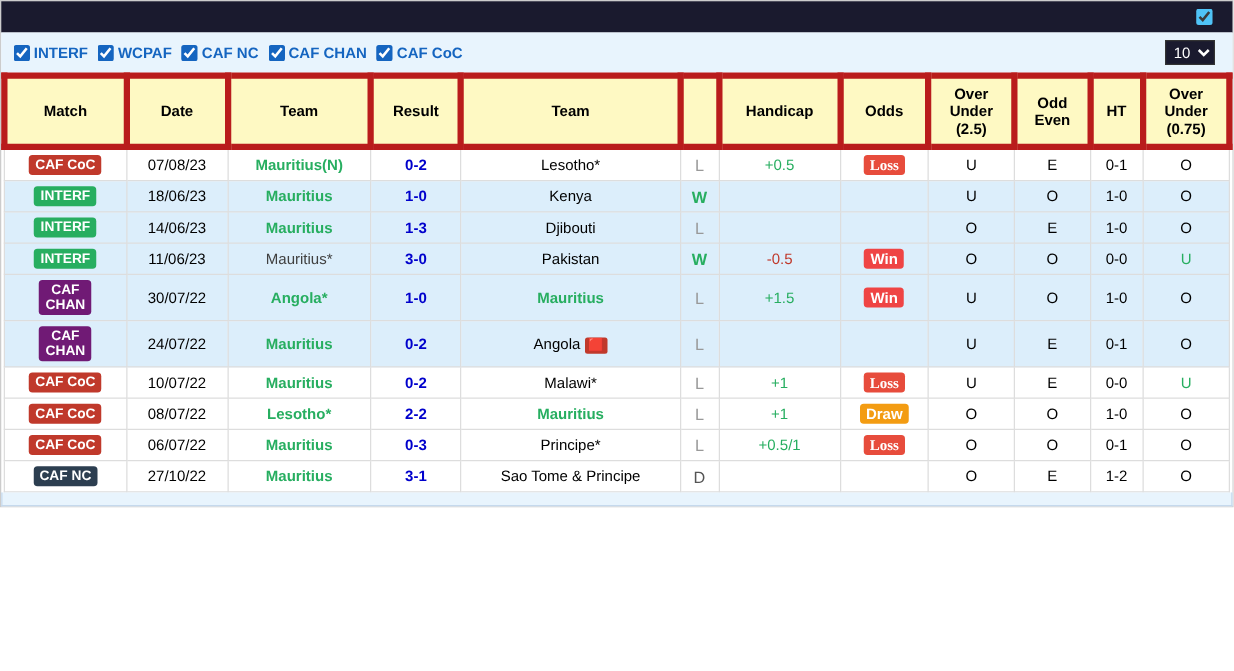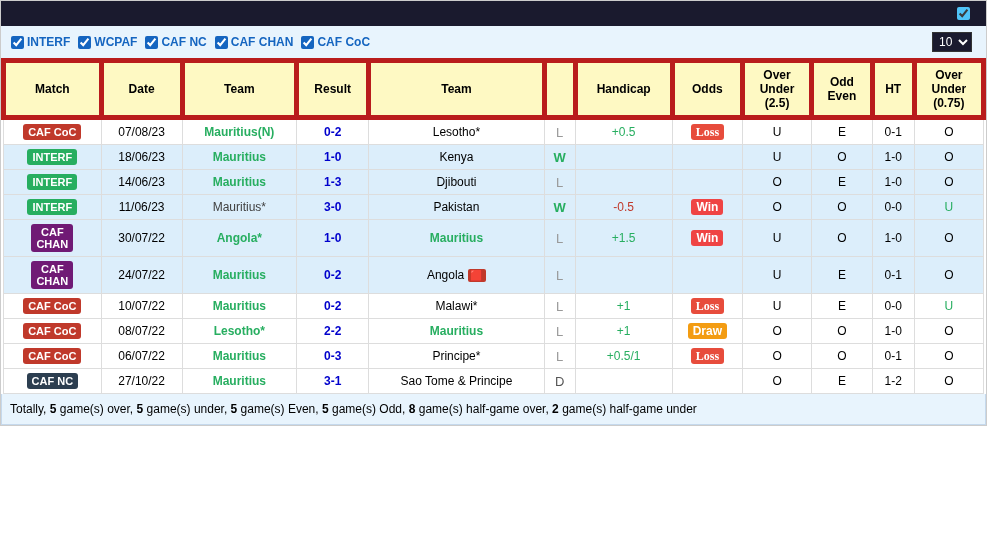--- a/index.html
+++ b/index.html
@@ -328,17 +328,14 @@
           <td></td>
           <td>O</td>
           <td>E</td>
           <td>1-2</td>
           <td>O</td>
         </tr>
       </tbody>
   </table>
 
   <div class="footer-stats">
-    <div>
-      Totally, <span class="bold">5</span> game(s) over, <span class="bold">5</span> game(s) under, <span class="bold">5</span> game(s) Even, <span class="bold">5</span> game(s) Odd, <span class="bold">8</span> game(s) half-game over, <span class="bold">2</span> game(s) half-game under
-    </div>
   </div>
 </div>
 
 </body></html>

